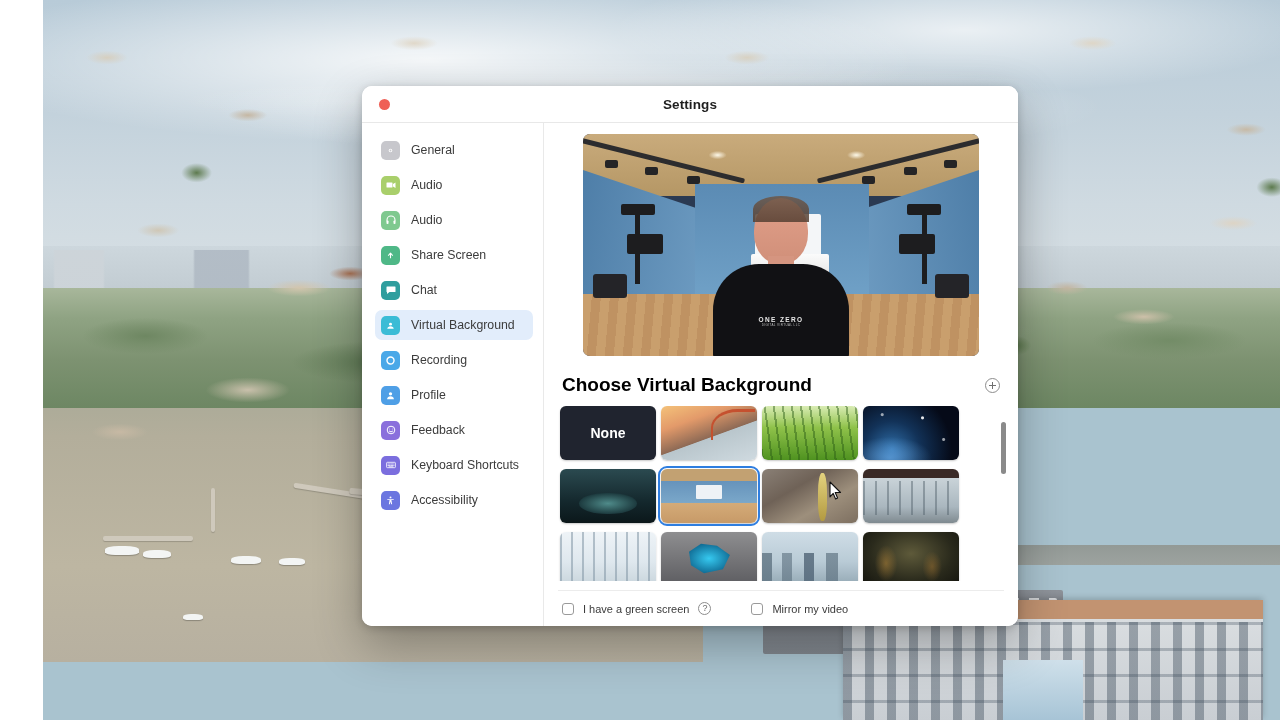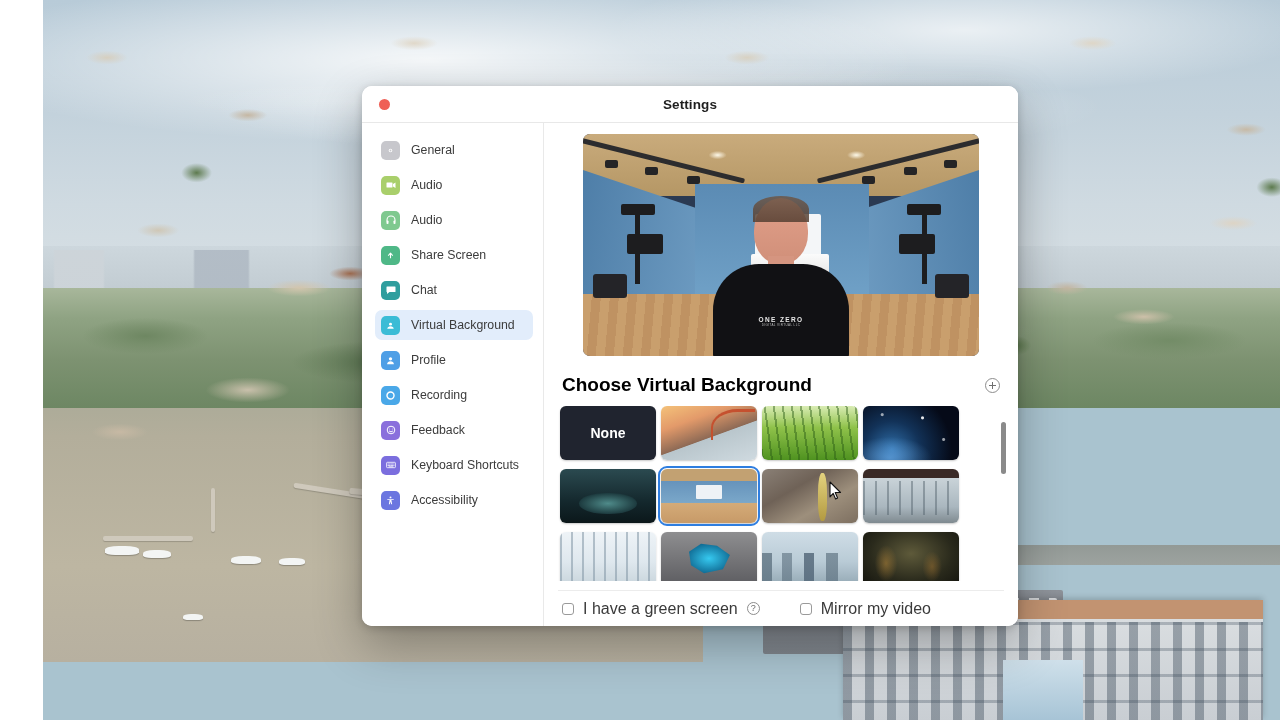--- a/index.html
+++ b/index.html
@@ -283,21 +283,21 @@
   }
 
   .footer{
     border-top:1px solid #ececec; height:36px; flex:0 0 36px;
     display:flex; align-items:center; gap:9px; padding-left:4px; margin-top:2px;
   }
   .cb{
     width:12px; height:12px; border:1px solid #9a9a9a; border-radius:3px;
     background:#fff; flex:0 0 auto; cursor:pointer;
   }
-  .cb-label{ font-size:16px; color:#3a3a3a; }
+  .cb-label{ font-size:11px; color:#3a3a3a; }
   .help{
     width:13px; height:13px; border:1px solid #8d8d8d; border-radius:50%;
     font-size:9px; line-height:11px; text-align:center; color:#6a6a6a;
     cursor:pointer; flex:0 0 auto;
   }
   .gap{ width:22px; }
 
   
   #cursor{ position:absolute; left:786px; top:481px; width:13px; height:19px; pointer-events:none; }
 
@@ -454,36 +454,36 @@
           <span class="nav-icon" style="background:#3bbcd6">
             <svg width="11" height="11" viewBox="0 0 24 24" fill="#fff">
                 <circle cx="12" cy="9" r="3.2"></circle>
                 <path d="M5 19c0-3.4 3.2-5.4 7-5.4s7 2 7 5.4z"></path>
               </svg>
           </span>
           <span class="nav-label">Virtual Background</span>
         </div>
 
         <div class="nav-item">
+          <span class="nav-icon" style="background:#4aa8e8">
+            <svg width="13" height="13" viewBox="0 0 24 24" fill="none" stroke="#fff" stroke-width="2.6">
+                <circle cx="12" cy="12" r="6.5"></circle>
+              </svg>
+          </span>
+          <span class="nav-label">Recording</span>
+        </div>
+
+        <div class="nav-item">
           <span class="nav-icon" style="background:#4f9fe6">
             <svg width="11" height="11" viewBox="0 0 24 24" fill="#fff">
                 <circle cx="12" cy="8.4" r="3.6"></circle>
                 <path d="M4.6 20c0-3.9 3.4-6.2 7.4-6.2s7.4 2.3 7.4 6.2z"></path>
               </svg>
           </span>
           <span class="nav-label">Profile</span>
-        </div>
-
-        <div class="nav-item">
-          <span class="nav-icon" style="background:#4aa8e8">
-            <svg width="13" height="13" viewBox="0 0 24 24" fill="none" stroke="#fff" stroke-width="2.6">
-                <circle cx="12" cy="12" r="6.5"></circle>
-              </svg>
-          </span>
-          <span class="nav-label">Recording</span>
         </div>
 
 
         <div class="nav-item">
           <span class="nav-icon" style="background:#8a6fdc">
             <svg width="12" height="12" viewBox="0 0 24 24" fill="none" stroke="#fff" stroke-width="2">
                 <circle cx="12" cy="12" r="7.6"></circle>
                 <circle cx="9.3" cy="10" r=".9" fill="#fff" stroke="none"></circle>
                 <circle cx="14.7" cy="10" r=".9" fill="#fff" stroke="none"></circle>
                 <path d="M8.8 14.4c1.8 1.7 4.6 1.7 6.4 0" stroke-linecap="round"></path>

